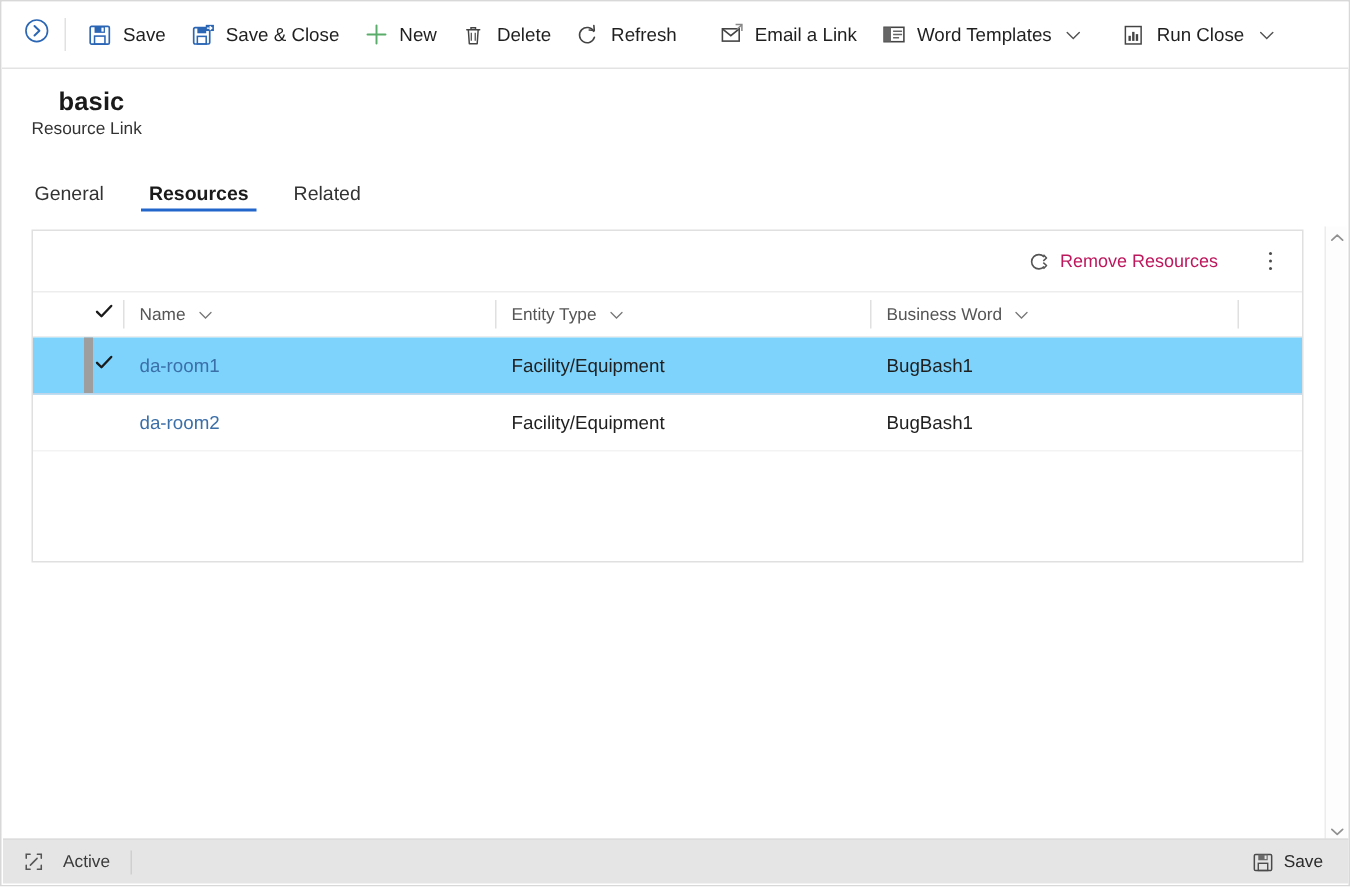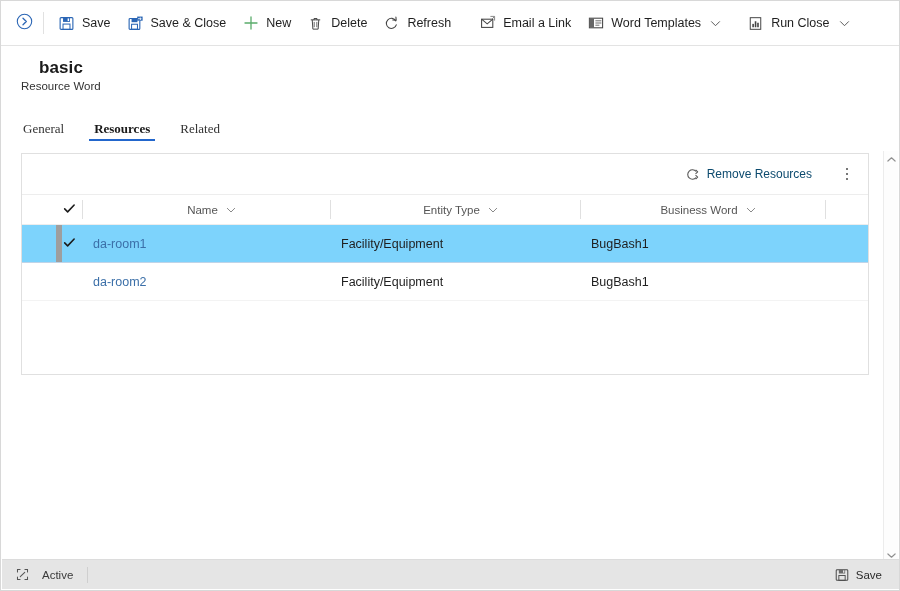--- a/index.html
+++ b/index.html
@@ -64,21 +64,21 @@
   }
 
   
   .tabs {
     position: absolute; left: 20px; top: 112px;
     display: flex; align-items: flex-end; height: 28px;
   }
   .tab {
     font-size: 13px; color: #333333;
     padding: 0 2px 6px 2px; margin-right: 26px;
-    position: relative; cursor: default; line-height: 1; font-family: Liberation Serif, serif;
+    position: relative; cursor: default; line-height: 1;
   }
   .tab.sel { font-weight: bold; color: #1a1a1a; }
   .tab.sel::after {
     content: ""; position: absolute;
     left: -3px; right: -3px; bottom: 0; height: 2.5px;
     background: #2266cc;
   }
 
   
   .card {
@@ -86,21 +86,21 @@
     width: 848px; height: 222px;
     background: #ffffff;
     border: 1px solid #e0e0e0;
   }
   .grid-toolbar {
     height: 40px; display: flex; align-items: center;
     justify-content: flex-end; padding-right: 8px;
   }
   .gtbtn {
     display: flex; align-items: center; height: 28px;
-    padding: 0 8px; font-size: 12px; color: #0c4a6e;
+    padding: 0 8px; font-size: 12px; color: #be185d;
     cursor: default; white-space: nowrap;
   }
   .gtbtn .ic {
     display: inline-flex; align-items: center; justify-content: center;
     width: 15px; height: 15px; margin-right: 8px;
   }
   .ellip {
     width: 26px; height: 26px; margin-left: 14px;
     display: flex; flex-direction: column; align-items: center;
     justify-content: center; cursor: default;
@@ -121,21 +121,21 @@
   .hcheck {
     width: 26px; display: flex; align-items: center;
     justify-content: center; flex: 0 0 auto;
     cursor: default;
   }
   .hcell {
     display: flex; align-items: center;
     border-left: 1px solid #e0e0e0;
     height: 19px; padding-left: 10px;
     font-size: 11.5px; color: #555555;
-    flex: 0 0 auto; cursor: default; justify-content: center;
+    flex: 0 0 auto; cursor: default;
   }
   .hcell .dn { margin-left: 8px; display: inline-flex; }
   .c-name { width: 248px; }
   .c-type { width: 250px; }
   .c-bu   { width: 245px; }
   .c-end  { width: 10px; border-left: 1px solid #e0e0e0; height: 19px; }
 
   
   .grow {
     display: flex; align-items: center;
@@ -309,21 +309,21 @@
       <span class="caret">
         <svg width="11" height="11" viewBox="0 0 12 12">
           <path d="M1.6 4 L6 8.4 L10.4 4" fill="none" stroke="#555" stroke-width="1.05" stroke-linecap="round"></path>
         </svg>
       </span>
     </div>
   </div>
 
   <div class="hdr">
     <div class="hdr-title">basic</div>
-    <div class="hdr-sub">Resource Word</div>
+    <div class="hdr-sub">Resource Link</div>
   </div>
 
   <div class="tabs">
     <div class="tab">General</div>
     <div class="tab sel">Resources</div>
     <div class="tab">Related</div>
   </div>
 
   <div class="card">
 

